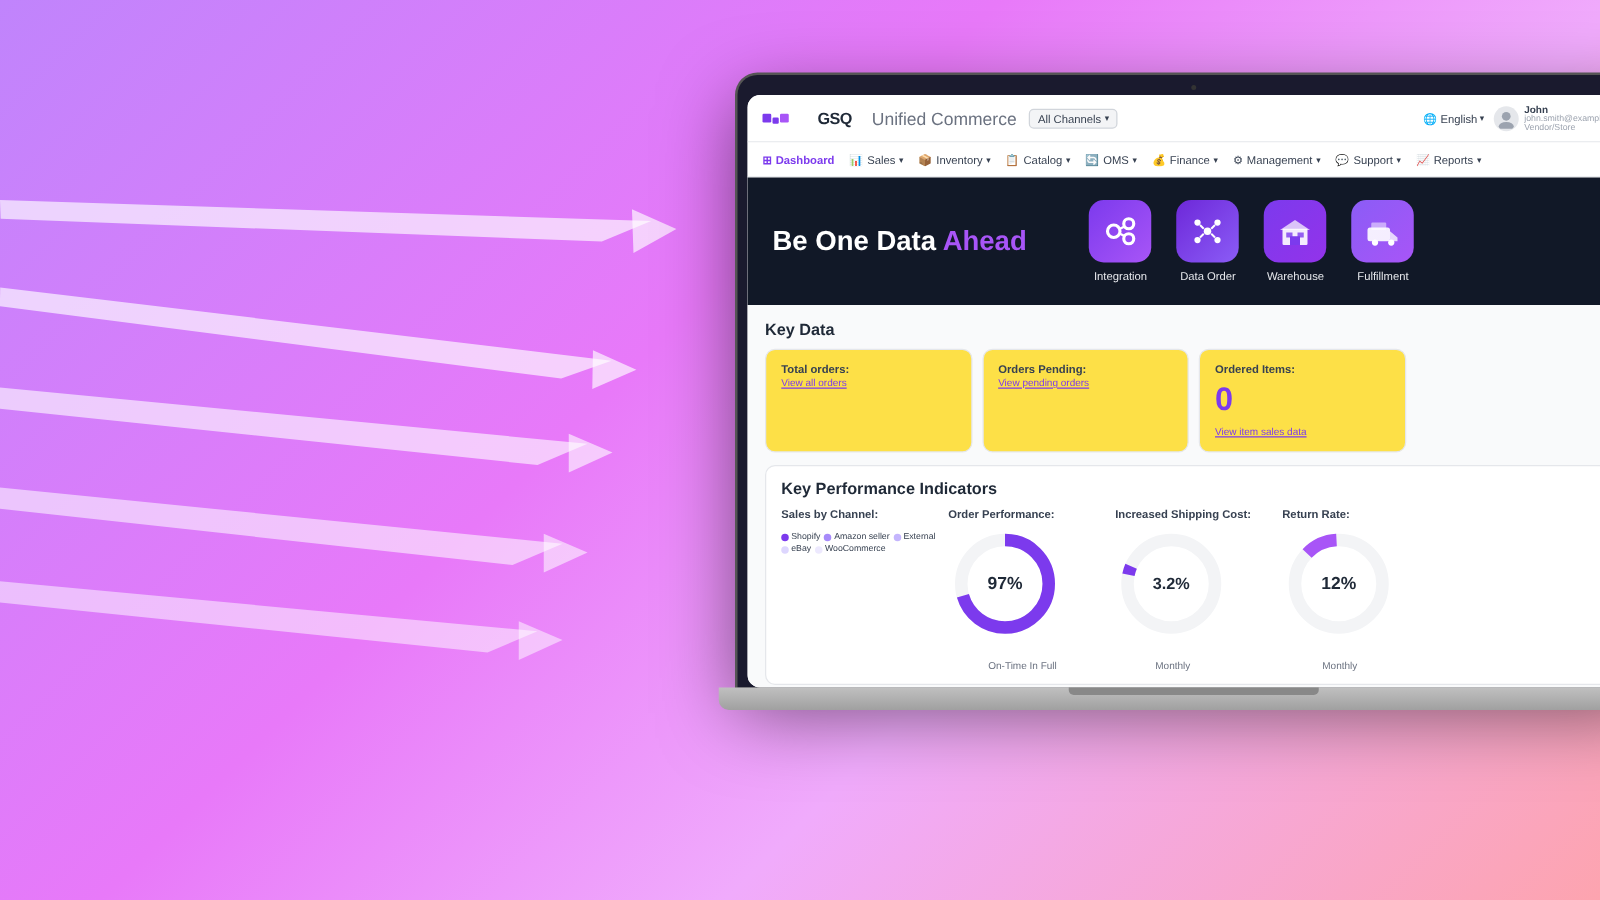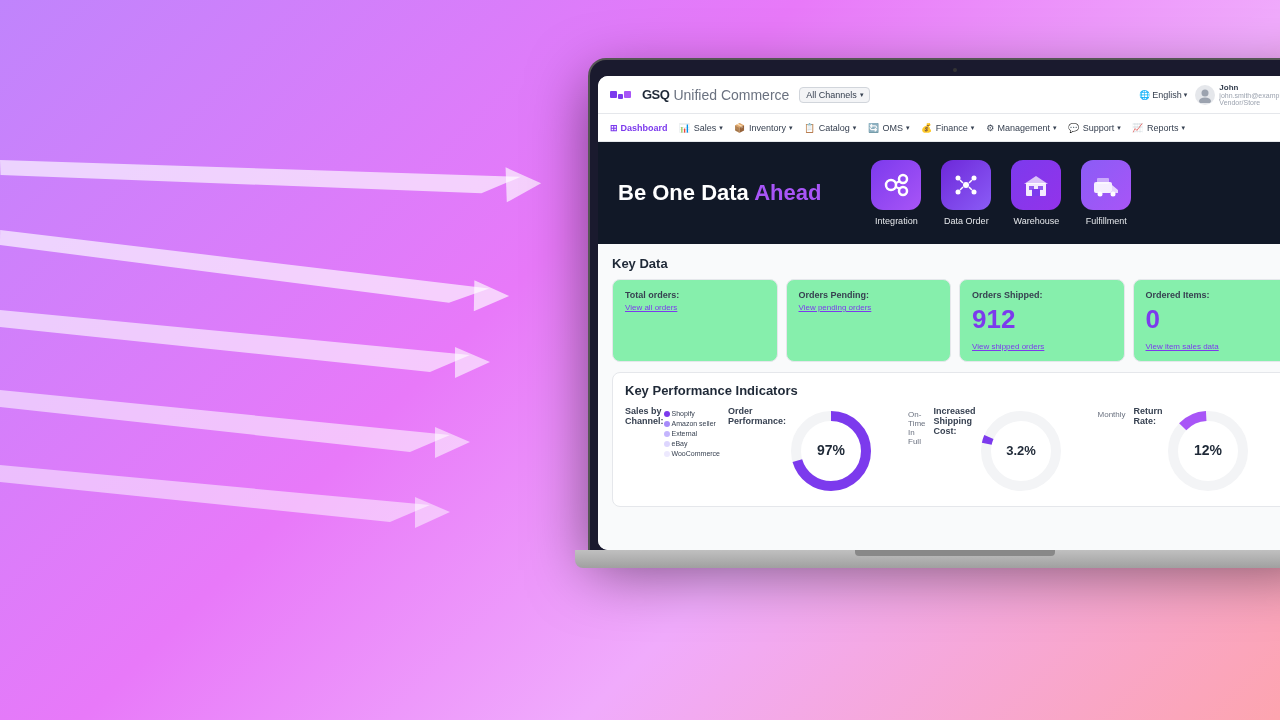--- a/index.html
+++ b/index.html
@@ -84,21 +84,21 @@
       padding: 6px 12px;
       display: flex;
       align-items: center;
       gap: 10px;
       height: 38px;
     }
 
     .logo-area {
       display: flex;
       align-items: center;
-      gap: 4px;
+      gap: 16px;
       font-weight: 700;
       font-size: 13px;
       color: #1f2937;
     }
 
     .logo-icon {
       width: 28px;
       height: 18px;
       display: flex;
       align-items: center;
@@ -268,21 +268,21 @@
       margin-bottom: 8px;
     }
 
     .key-data-grid {
       display: grid;
       grid-template-columns: repeat(4, 1fr);
       gap: 8px;
     }
 
     .kd-card {
-      background: #86efac;
+      background: #fde047;
       border: 1px solid #e5e7eb;
       border-radius: 8px;
       padding: 10px 12px;
     }
 
     .kd-label {
       font-size: 9px;
       font-weight: 600;
       color: #374151;
     }
@@ -312,35 +312,35 @@
 
     .kpi-grid {
       display: grid;
       grid-template-columns: repeat(5, 1fr);
       gap: 8px;
       margin-top: 8px;
     }
 
     .kpi-card {
       display: flex;
-      flex-direction: row;
+      flex-direction: column;
       align-items: flex-start;
     }
 
     .kpi-label {
       font-size: 9px;
       font-weight: 600;
       color: #374151;
       margin-bottom: 6px;
     }
 
     .kpi-sublabel {
       font-size: 8px;
       color: #6b7280;
-      margin-top: 4px;
+      margin-top: 16px;
       padding-left: 32px;
     }
 
     
     .legend {
       display: flex;
       flex-wrap: wrap;
       gap: 3px;
       margin-top: 4px;
       font-size: 7px;
@@ -547,25 +547,20 @@
               <div class="kd-card">
                 <div class="kd-label">Total orders:</div>
                 <a class="kd-link">View all orders</a>
               </div>
 
               <div class="kd-card">
                 <div class="kd-label">Orders Pending:</div>
                 <a class="kd-link">View pending orders</a>
               </div>
 
-              <div class="kd-card">
-                <div class="kd-label">Orders Shipped:</div>
-                <div class="kd-value">912</div>
-                <a class="kd-link">View shipped orders</a>
-              </div>
 
               <div class="kd-card">
                 <div class="kd-label">Ordered Items:</div>
                 <div class="kd-value">0</div>
                 <a class="kd-link">View item sales data</a>
               </div>
             </div>
           </div>
 
           <div class="kpi-section">

